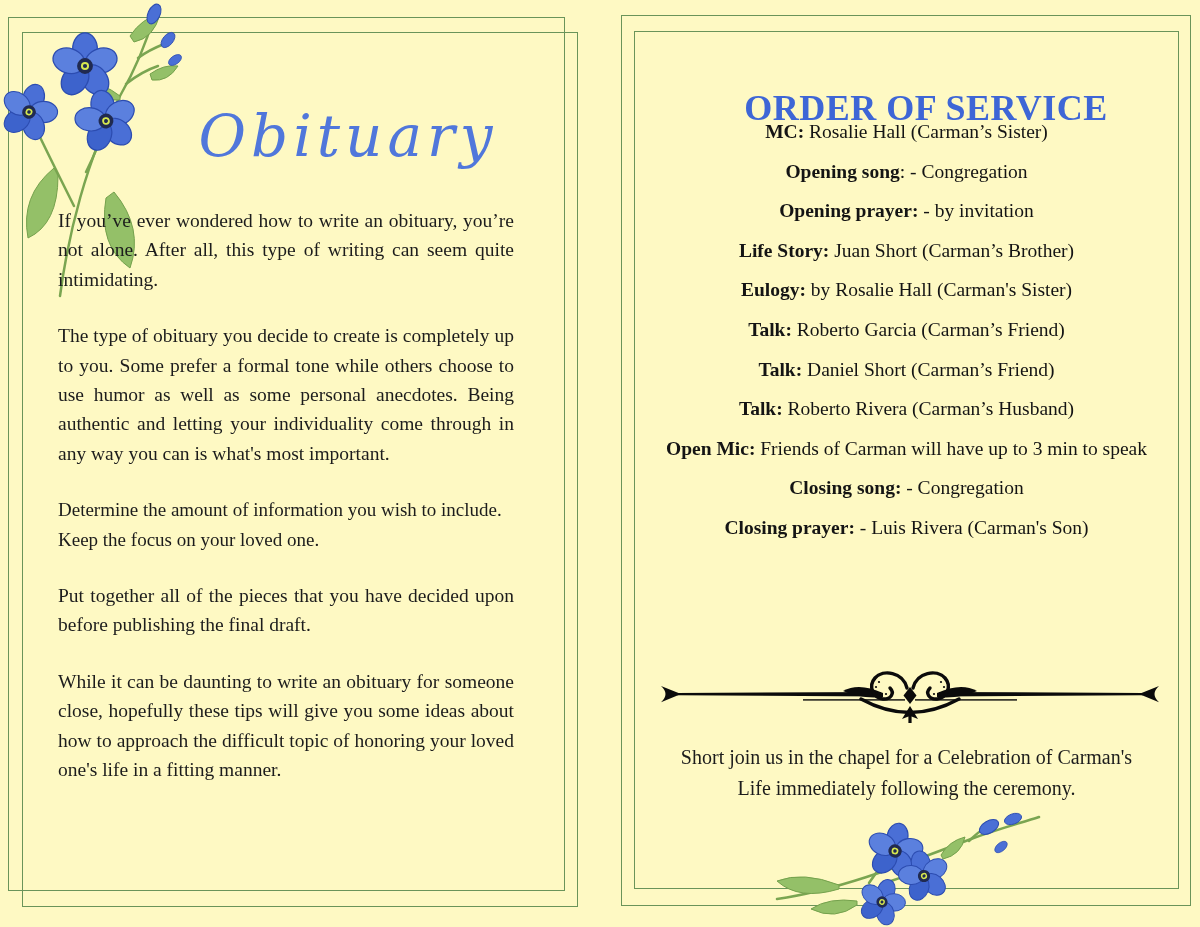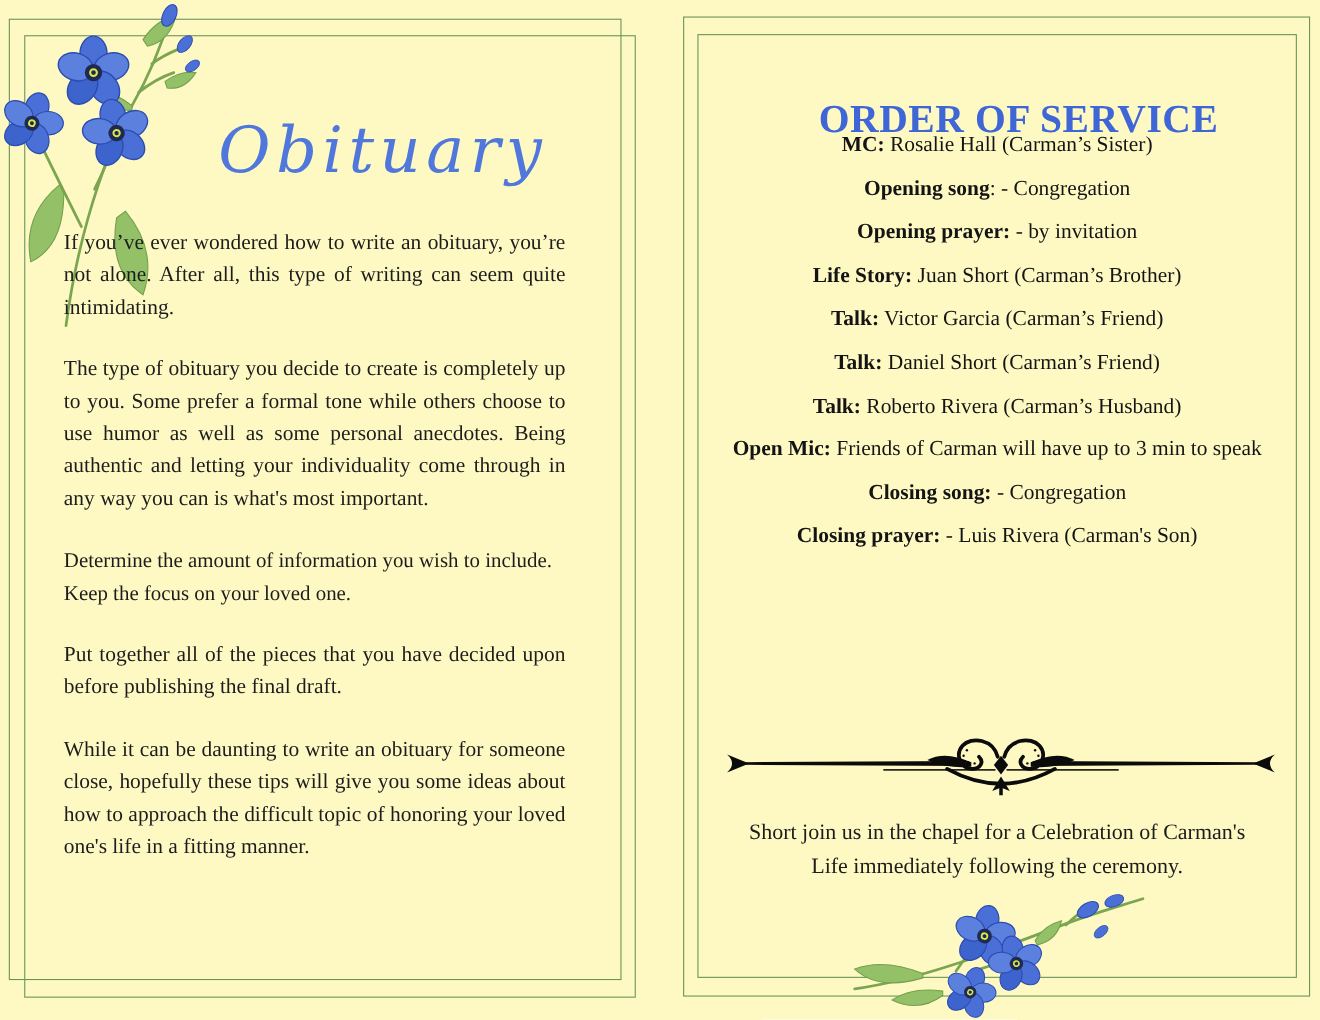--- a/index.html
+++ b/index.html
@@ -120,22 +120,23 @@
 
   <div id="order-list">
     <div class="order-item"><span class="order-label">MC:</span><span class="order-text"> Rosalie Hall (Carman’s Sister)</span></div>
 
     <div class="order-item"><span class="order-label">Opening song</span><span class="order-text">: - Congregation</span></div>
 
     <div class="order-item"><span class="order-label">Opening prayer:</span><span class="order-text"> - by invitation</span></div>
 
     <div class="order-item"><span class="order-label">Life Story:</span><span class="order-text"> Juan Short (Carman’s Brother)</span></div>
 
-
-    <div class="order-item"><span class="order-label">Talk:</span><span class="order-text"> Victor Garcia (Carman’s Friend)</span></div>
+    <div class="order-item"><span class="order-label">Eulogy:</span><span class="order-text"> by Rosalie Hall (Carman's Sister)</span></div>
+
+    <div class="order-item"><span class="order-label">Talk:</span><span class="order-text"> Roberto Garcia (Carman’s Friend)</span></div>
 
     <div class="order-item"><span class="order-label">Talk:</span><span class="order-text"> Daniel Short (Carman’s Friend)</span></div>
 
 
     <div class="order-item"><span class="order-label">Talk:</span><span class="order-text"> Roberto Rivera (Carman’s Husband)</span></div>
 
     <div class="order-item"><span class="order-label">Open Mic:</span><span class="order-text"> Friends of Carman will have up to 3 min to speak</span></div>
 
     <div class="order-item"><span class="order-label">Closing song:</span><span class="order-text"> - Congregation</span></div>
 

